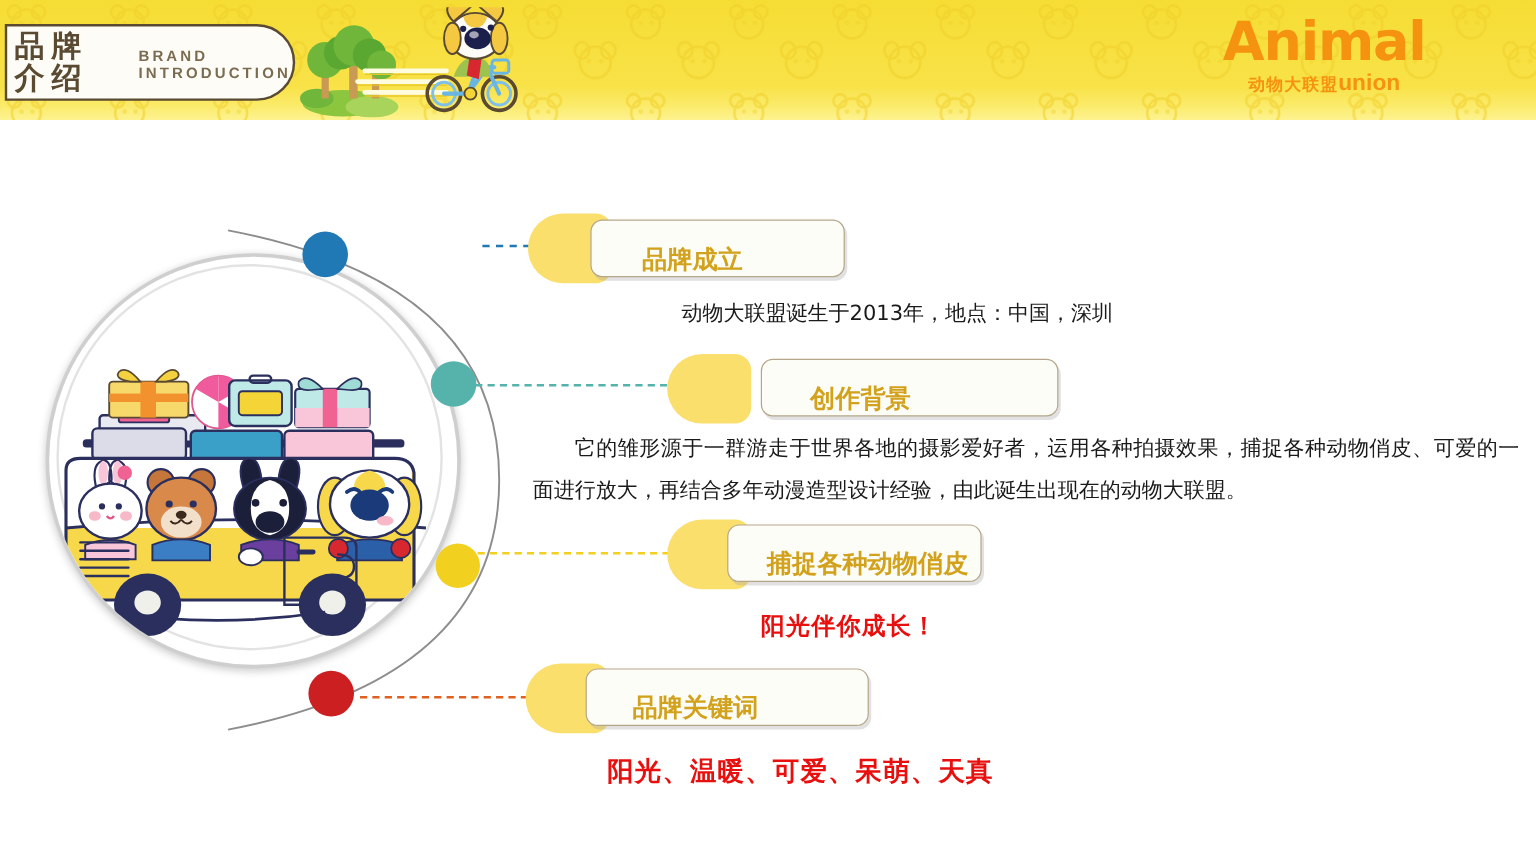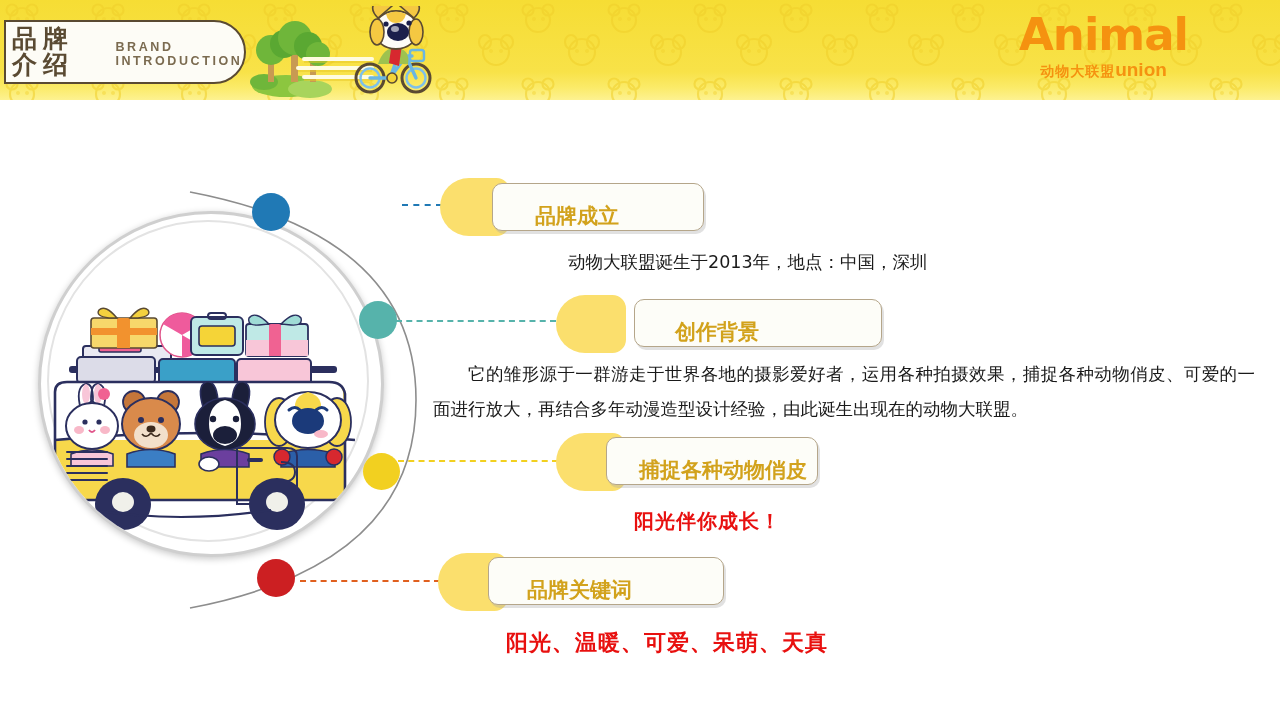--- a/index.html
+++ b/index.html
@@ -82,21 +82,21 @@
   .dash{position:absolute;height:0;border-top:2px dashed #2079b5;}
   .body-text{
     position:absolute;
     font-size:17.5px;color:#1a1a1a;line-height:34px;
     font-family:"DejaVu Sans","Liberation Sans",sans-serif;
     white-space:nowrap;
   }
   .para{
     position:absolute;font-size:17.5px;color:#1a1a1a;line-height:35px;
     font-family:"DejaVu Sans","Liberation Sans",sans-serif;
-    text-align:justify;text-indent:2em;
+    text-align:justify;text-indent:2em;margin-left:11px;
   }
   .highlight{
     position:absolute;font-size:20px;font-weight:bold;color:#e8100f;
     font-family:Liberation Sans, sans-serif;white-space:nowrap;
     letter-spacing:1px;
     text-align:center;
   }
 </style>
 </head>
 <body>

